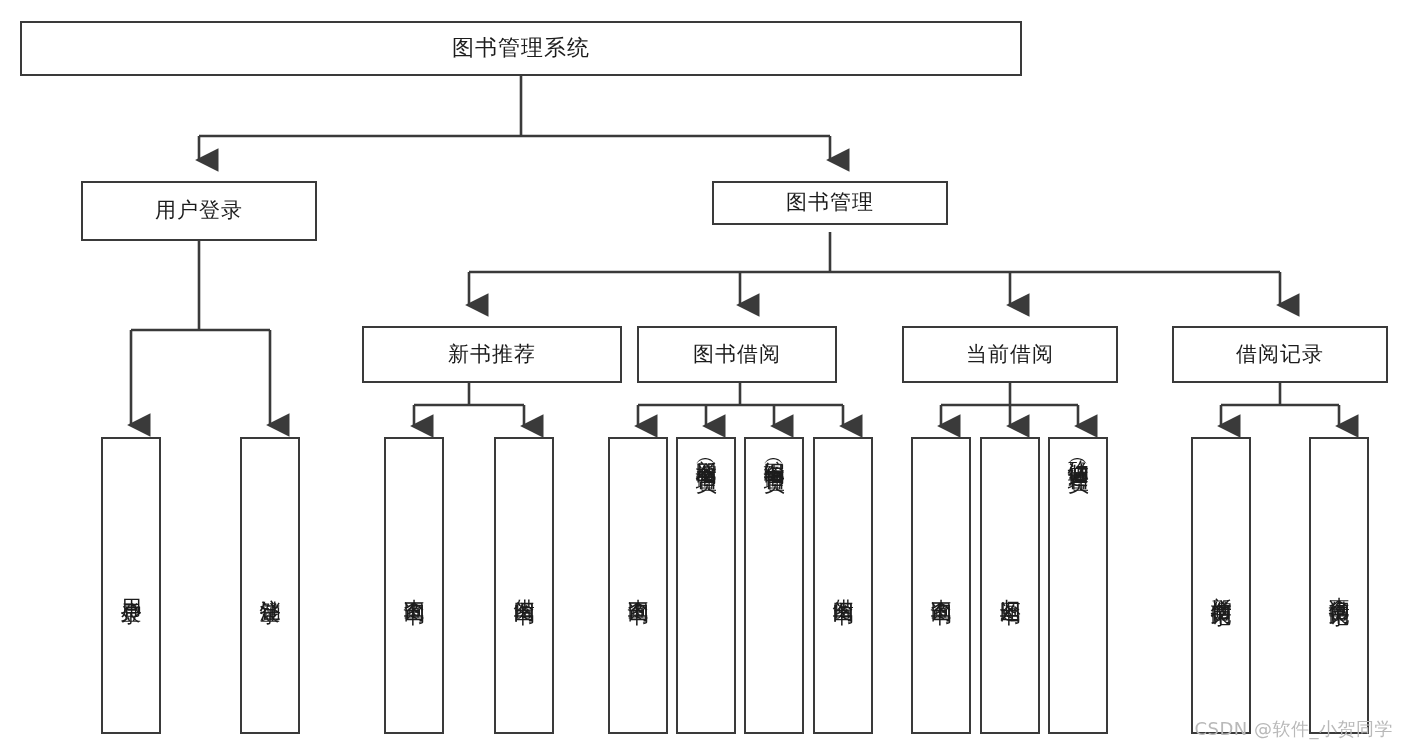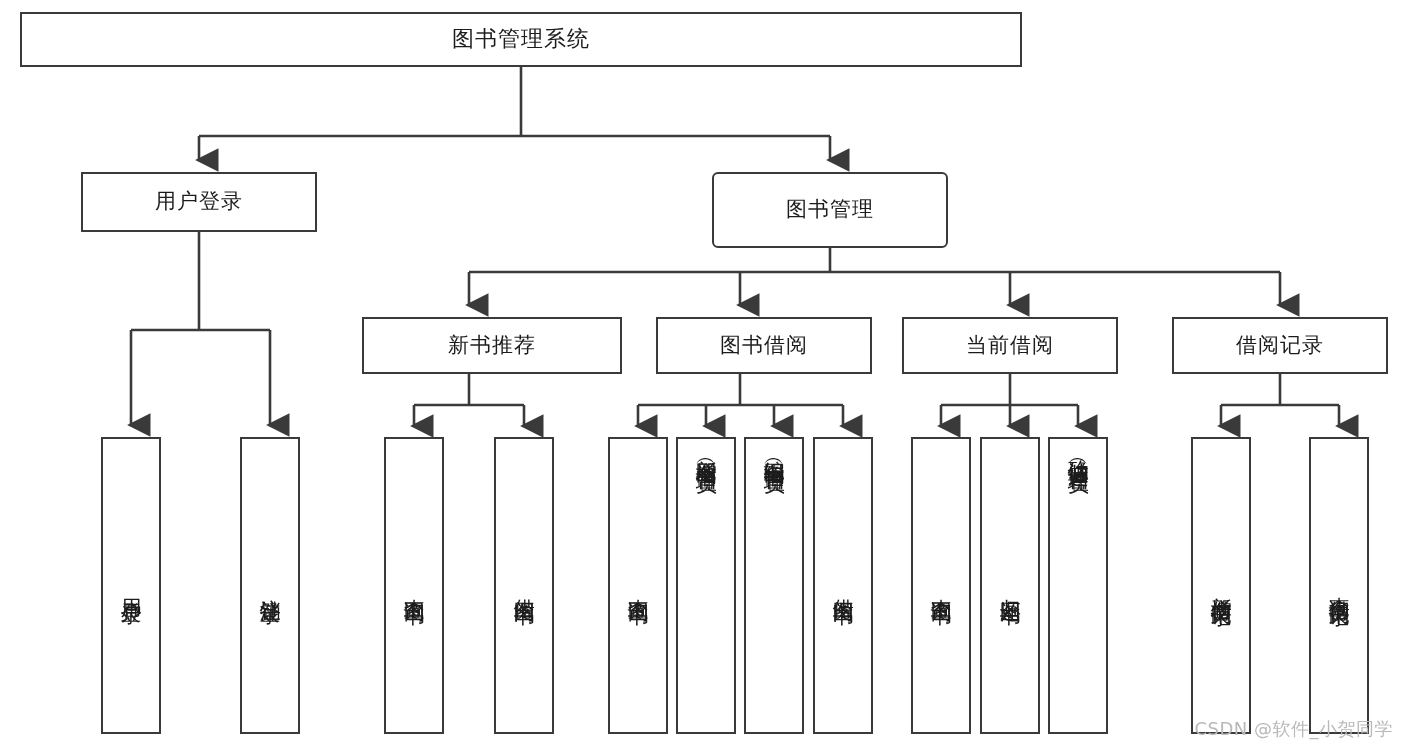--- a/index.html
+++ b/index.html
@@ -29,20 +29,21 @@
     border:2.5px solid #3a3a3a;
     display:flex;
     align-items:center;
     justify-content:center;
     color:#1c1c1c;
   }
   .node.h{
     font-size:21px;
     letter-spacing:1px;
     line-height:1.2;
+    margin-top:9px;
   }
   .node.root{
     font-size:22px;
   }
   .node.v{
     align-items:flex-start;
     justify-content:center;
     padding-top:0;
   }
   .vlabel{
@@ -134,29 +135,29 @@
   </svg>
 
   <div class="node h root" style="left:20px; top:12px; width:1002px; height:55px;">
     <span>图书管理系统</span>
   </div>
 
   <div class="node h" style="left:81px; top:172px; width:236px; height:60px;">
     <span>用户登录</span>
   </div>
 
-  <div class="node h" style="left:712px; top:172px; width:236px; height:76px;border-radius:6px;">
+  <div class="node h" style="left:712px; top:172px; width:236px; height:44px;">
     <span>图书管理</span>
   </div>
 
   <div class="node h" style="left:362px; top:317px; width:260px; height:57px;">
     <span>新书推荐</span>
   </div>
 
-  <div class="node h" style="left:656px; top:317px; width:216px; height:57px;">
+  <div class="node h" style="left:637px; top:317px; width:200px; height:57px;">
     <span>图书借阅</span>
   </div>
 
   <div class="node h" style="left:1172px; top:317px; width:216px; height:57px;">
     <span>借阅记录</span>
   </div>
 
   <div class="node h" style="left:902px; top:317px; width:216px; height:57px;">
     <span>当前借阅</span>
   </div>

